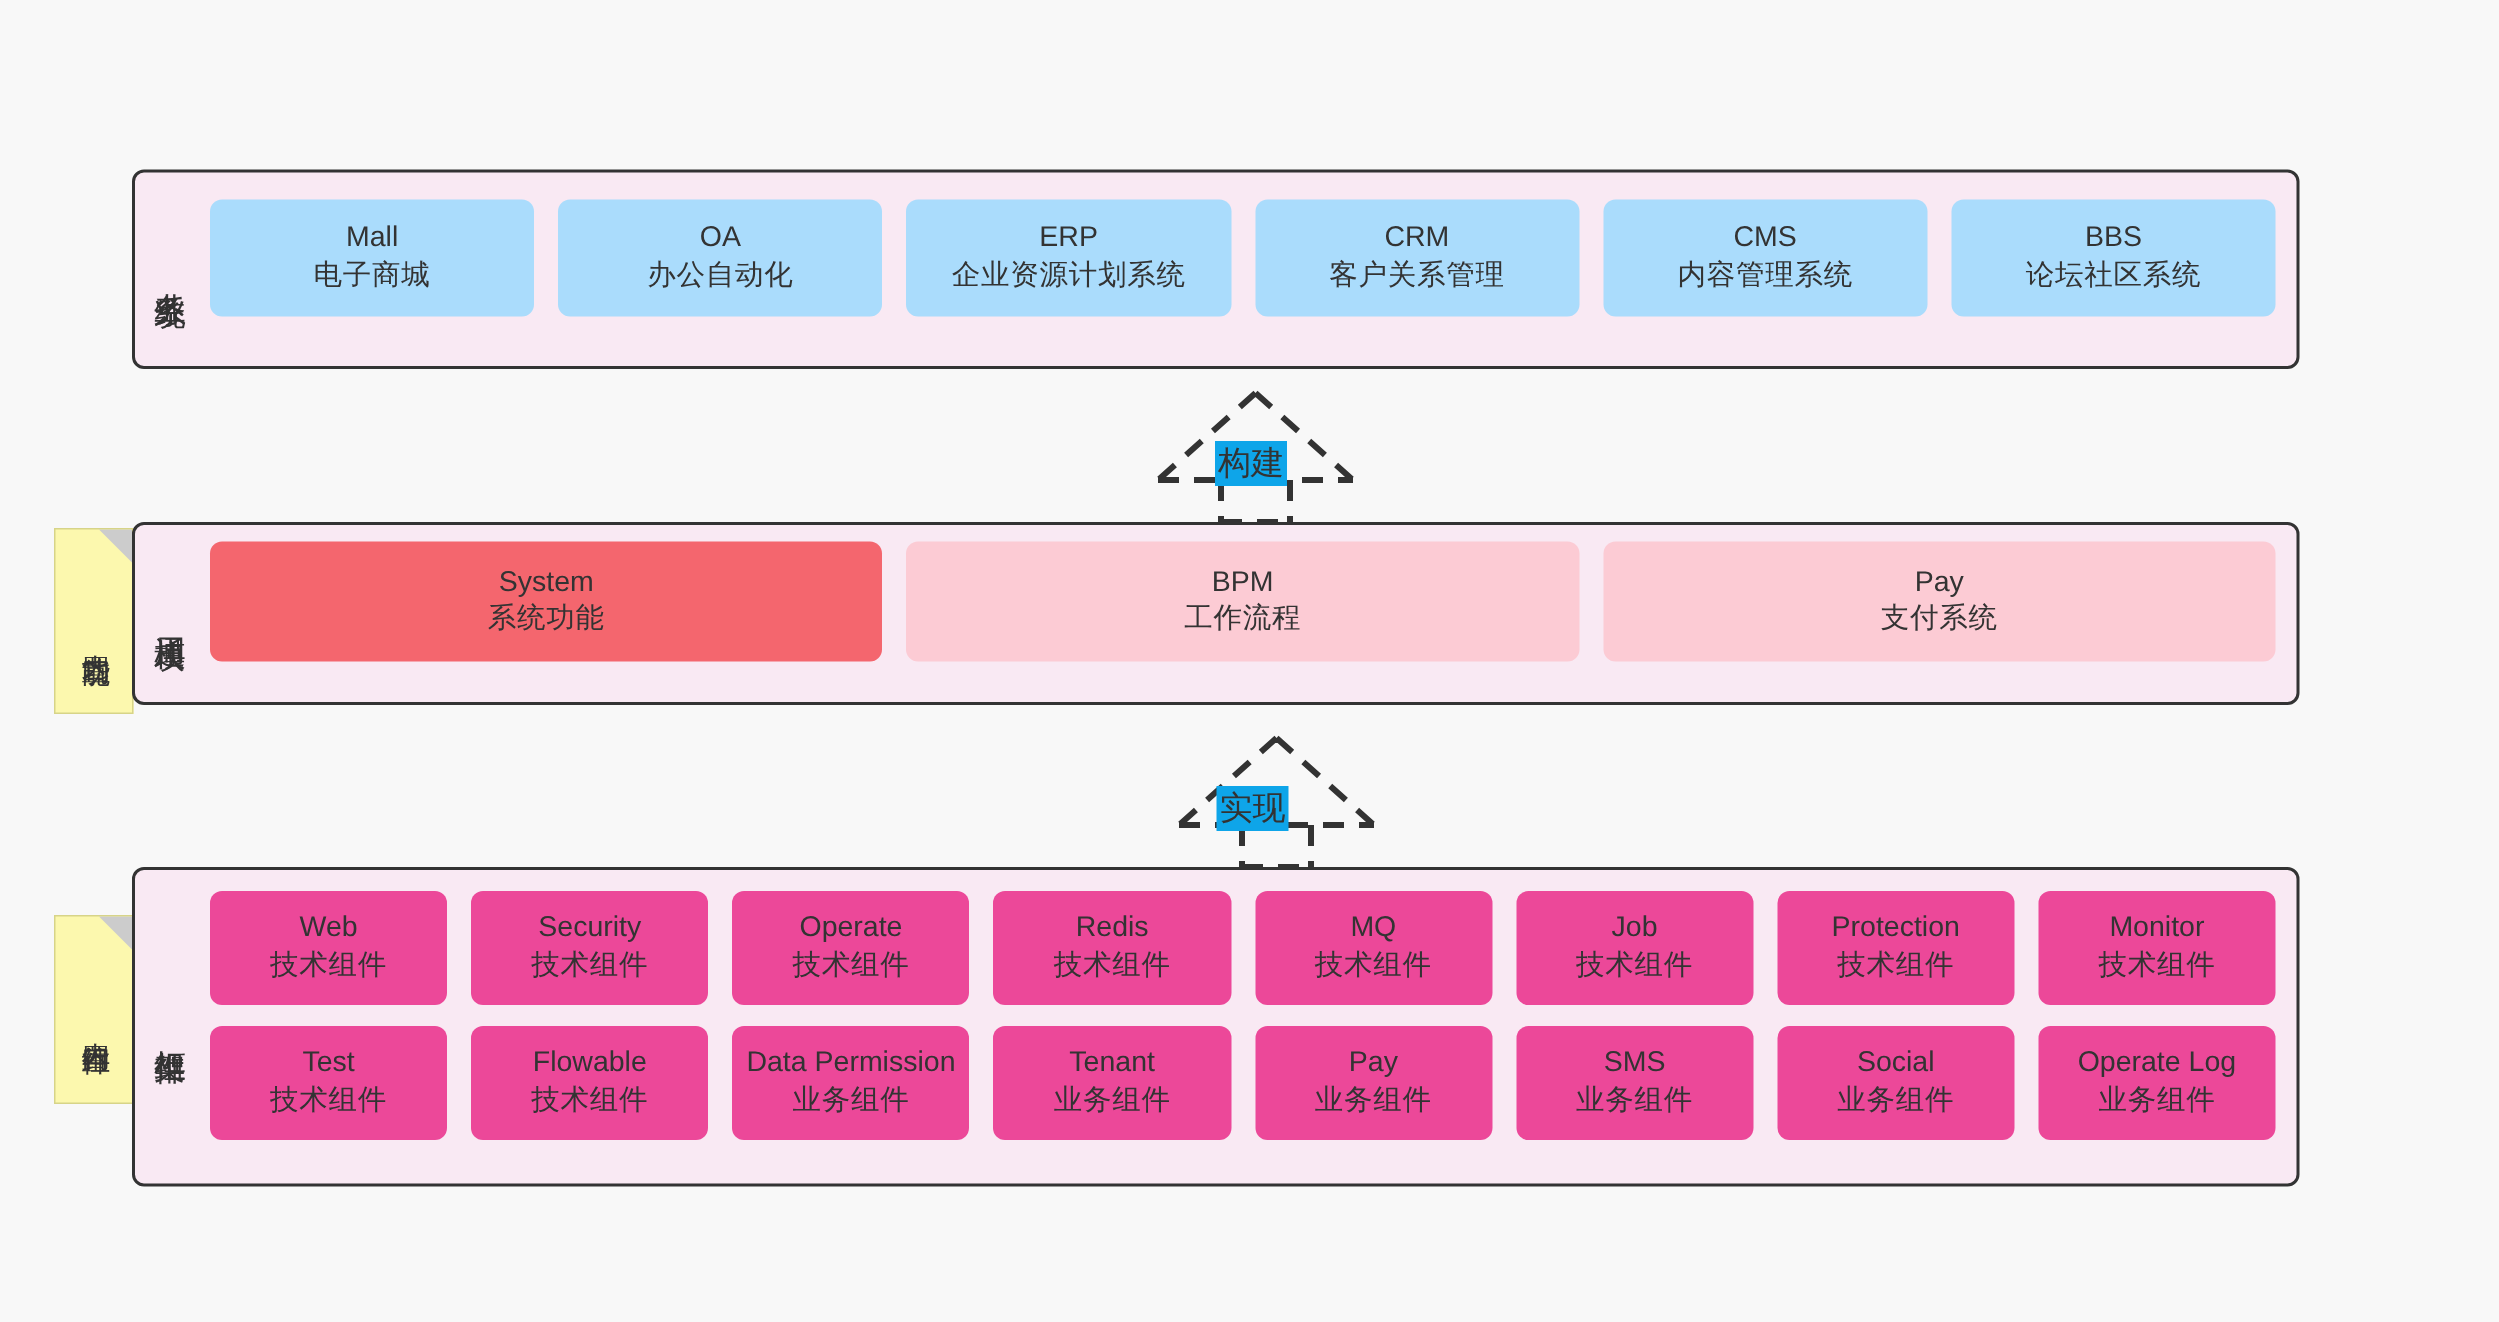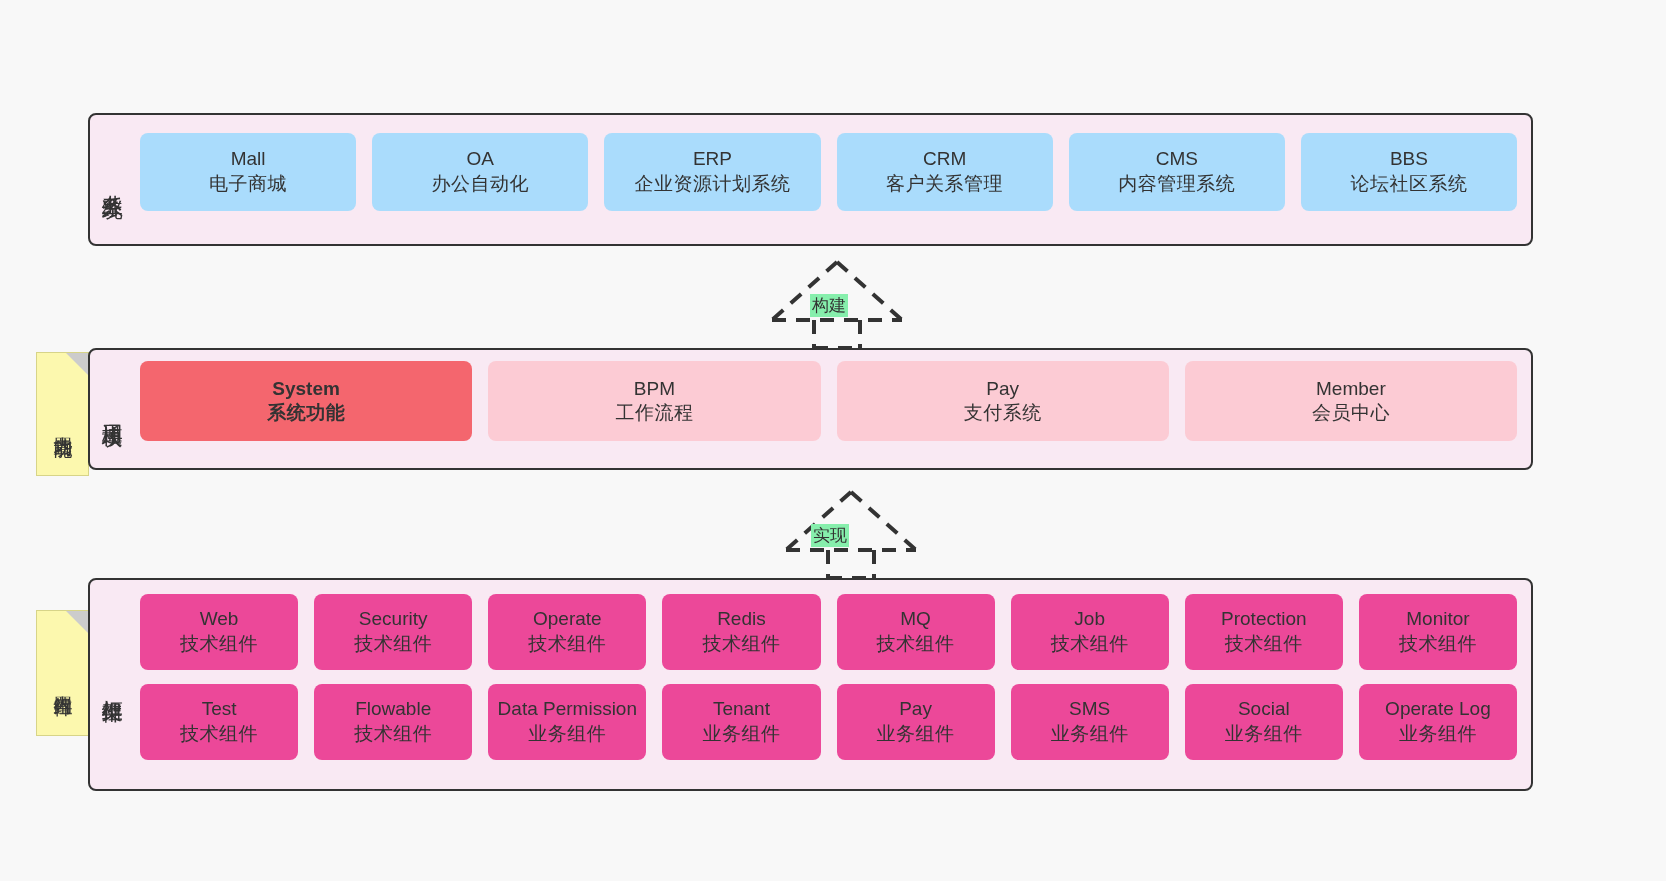--- a/index.html
+++ b/index.html
@@ -82,21 +82,21 @@
     white-space: normal;
   }
   .card .cn {
     font-size: 19px;
     letter-spacing: 0.5px;
     white-space: nowrap;
   }
 
   
   .c-blue        { background: #aadcfc; }
-  .c-red         { background: #f4666e; font-weight: bold; }
+  .c-red         { background: #f4666e; }
   .c-pink        { background: #fccbd4; }
   .c-green       { background: #ec4899; }
   .c-lightgreen  { background: #ec4899; }
 
   
   #layer-business   { left: 88px;  top: 113px; width: 1445px; height: 133px; }
   #layer-common     { left: 88px;  top: 348px; width: 1445px; height: 122px; }
   #layer-framework  { left: 88px;  top: 578px; width: 1445px; height: 213px; }
 
   #layer-business .card-row  { height: 78px; }
@@ -136,23 +136,23 @@
   
   .rel {
     position: absolute;
   }
   .rel svg {
     display: block;
     overflow: visible;
   }
   .rel-label {
     position: absolute;
-    font-size: 17px;
-    color: #333333;
-    background: #86efac;
+    font-size: 22px;
+    color: #333333;
+    background: #0ea5e9;
     padding: 0 2px;
     white-space: nowrap;
   }
   #rel-build  { left: 752px; top: 258px; width: 170px; height: 90px; }
   #rel-impl   { left: 766px; top: 488px; width: 170px; height: 90px; }
   #rel-build .rel-label  { left: 58px; top: 36px; }
   #rel-impl  .rel-label  { left: 45px; top: 36px; }
 </style>
 </head>
 <body>
@@ -225,24 +225,20 @@
         <div class="card c-pink">
           <span class="en">BPM</span>
           <span class="cn">工作流程</span>
         </div>
 
         <div class="card c-pink">
           <span class="en">Pay</span>
           <span class="cn">支付系统</span>
         </div>
 
-        <div class="card c-pink">
-          <span class="en">Member</span>
-          <span class="cn">会员中心</span>
-        </div>
 
 
       </div>
     </div>
   </div>
 
   <div class="rel" id="rel-impl">
     <svg width="170" height="90" viewBox="0 0 170 90">
       <path d="M 85 4 L 150 62 M 85 4 L 20 62 M 20 62 L 150 62" fill="none" stroke="#333333" stroke-width="4" stroke-dasharray="14,10"></path>
       <path d="M 62 62 L 62 90 M 108 62 L 108 90 M 62 90 L 108 90" fill="none" stroke="#333333" stroke-width="4" stroke-dasharray="14,10"></path>

